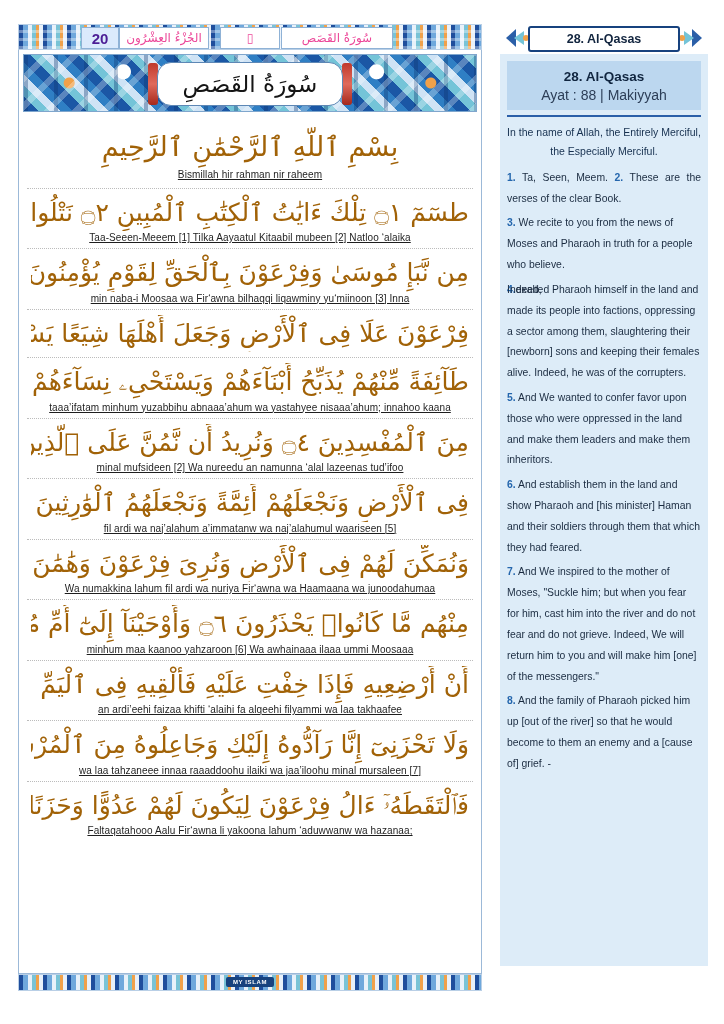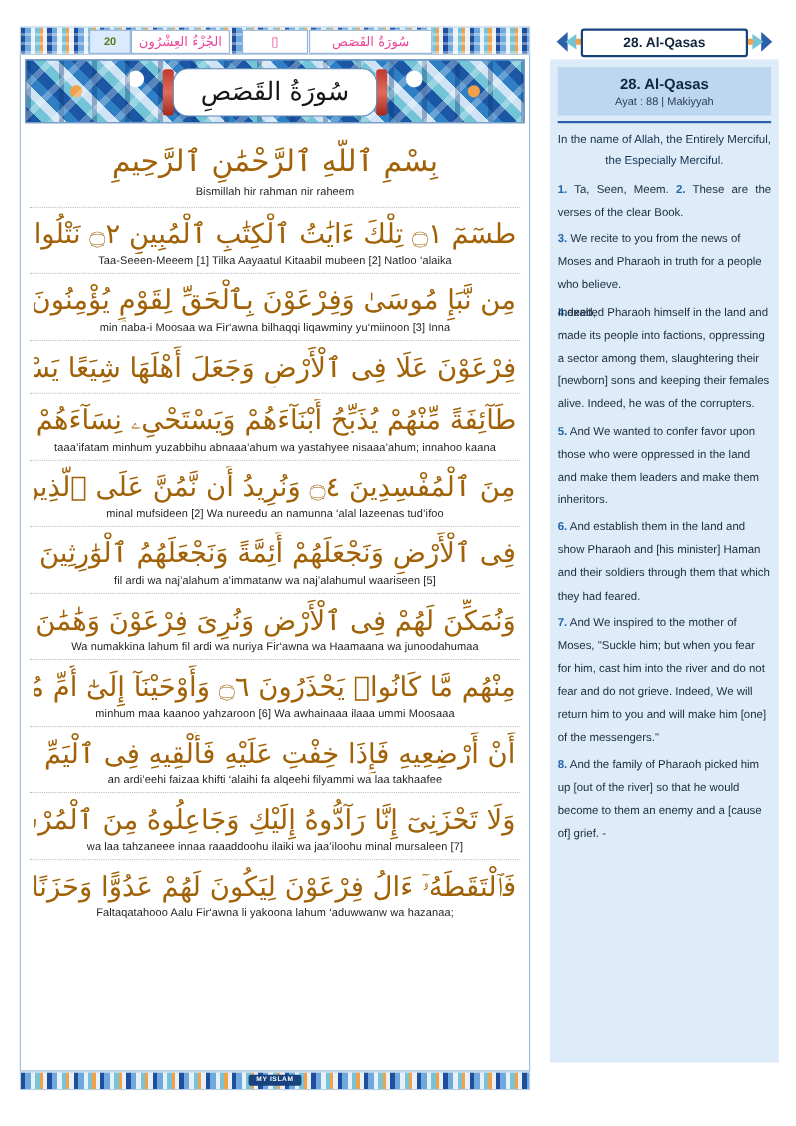--- a/index.html
+++ b/index.html
@@ -62,21 +62,21 @@
   }
   .strip-surah { right: 88px; width: 112px; }
   .strip-juz   { left: 100px;  width: 90px; }
   .strip-center{ left: 50%; transform: translateX(-50%); width: 60px; }
   .strip-pageno {
     position: absolute; top: 2px; left: 62px;
     width: 38px; height: 22px;
     background: #dbeafc;
     border: 1px solid #8fb2d6;
     display:flex; align-items:center; justify-content:center;
-    font-size: 10px; font-weight: 600; color:#4d7c0f;
+    font-size: 15px; font-weight: 600; color:#4c1d95;
     z-index: 4;
   }
 
   
   .mushaf-body {
     border: 1px solid #9cb9d8;
     border-top: none;
     height: calc(100% - 26px - 18px);
     background: #fff;
     display: flex;
@@ -148,20 +148,21 @@
     color: #a16207;
     white-space: nowrap;
     overflow: hidden;
   }
   .tl {
     font-family: "Liberation Sans", sans-serif;
     font-size: 10px;
     color: #1e1e1e;
     margin-top: 1px;
     letter-spacing: .1px;
+    text-decoration: underline;
   }
   .bism-row { padding-top: 12px; padding-bottom: 8px; }
   .bism-row .ar { font-size: 27px; }
 
   
   .bottom-strip {
     position: relative;
     height: 17px; width: 100%;
     background:
       repeating-linear-gradient(90deg,
@@ -232,21 +233,21 @@
   }
   .surah-card {
     background: #bcd7ef;
     text-align: center;
     padding: 8px 4px 7px 4px;
   }
   .surah-card .name {
     font-size: 13.5px; font-weight: 700; color: #10253f;
   }
   .surah-card .meta {
-    font-size: 10px; color: #2c3e57; margin-top: 3px;
+    font-size: 14px; color: #2c3e57; margin-top: 3px;
   }
   .rule {
     height: 2px; background: #2b5fa8; margin: 5px 0 6px 0;
   }
   .bismillah-en {
     font-size: 10.5px;
     color: #16304f;
     text-align: center;
     line-height: 1.85;
     margin-bottom: 6px;

